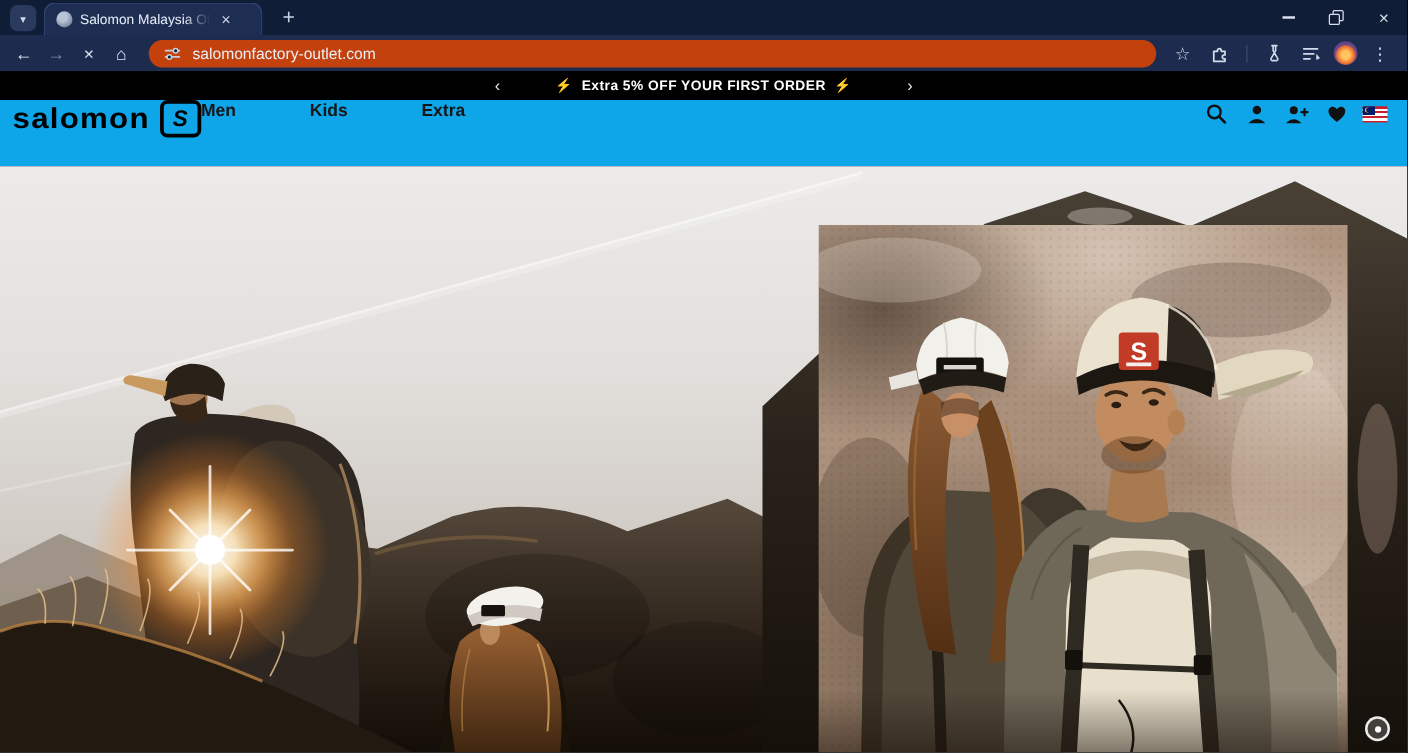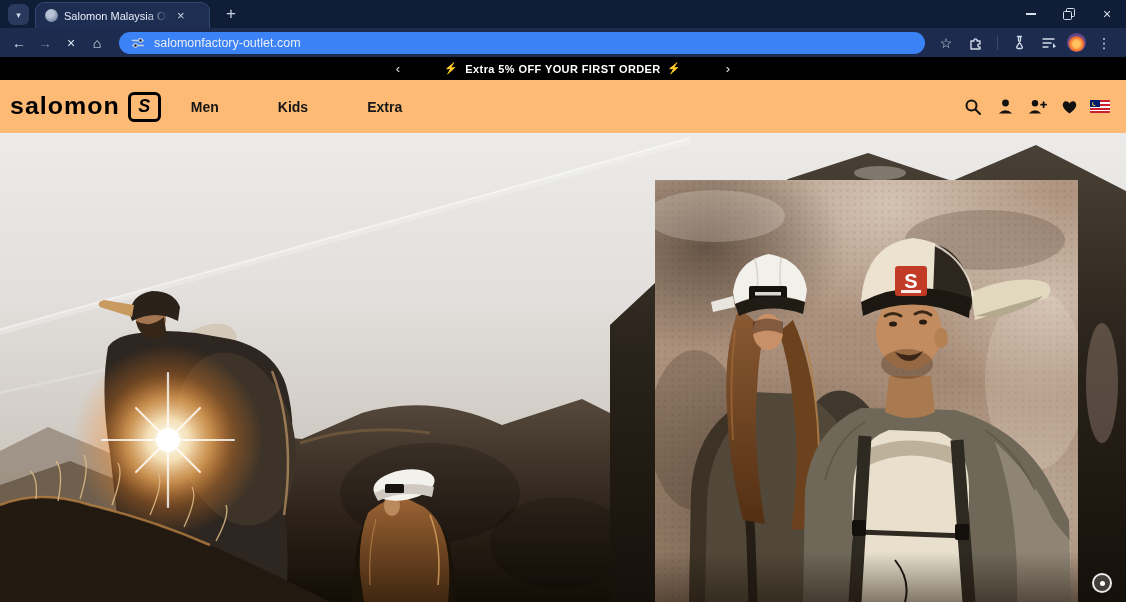--- a/index.html
+++ b/index.html
@@ -26,44 +26,44 @@
   .restore{position:relative;width:10px;height:10px;display:block;}
   .restore .rb{position:absolute;width:7px;height:7px;border:1.2px solid #d7dfeb;border-radius:1.5px;}
   .restore .back{right:-1px;top:-1px;}
   .restore .front{left:-1px;bottom:-1px;background:#101d37;}
   .win-close{font-size:14px;}
 
   .toolbar{height:29px;background:#1d2c4e;display:flex;align-items:center;padding:0 6px;}
   .nav-btn{width:26px;height:24px;display:flex;align-items:center;justify-content:center;
     color:#dde4f0;font-size:14px;border-radius:50%;cursor:pointer;flex:0 0 auto;}
   .nav-btn.fwd{color:#7786a0;}
-  .url-pill{flex:1;height:22px;background:#3b82f6;border-radius:12px;display:flex;align-items:center;
+  .url-pill{flex:1;height:22px;background:#c2410c;border-radius:12px;display:flex;align-items:center;
     gap:9px;padding:0 12px;margin:0 9px;cursor:text;}
   .url-text{color:#e9eef7;font-size:12.5px;}
   .tb-actions{display:flex;align-items:center;gap:6px;padding-right:4px;}
   .tb-icon{width:24px;height:24px;display:flex;align-items:center;justify-content:center;
     color:#d3dbe9;font-size:14px;cursor:pointer;flex:0 0 auto;}
   .tb-sep{width:1px;height:14px;background:#3a4a6b;margin:0 3px;}
   .avatar{width:19px;height:19px;border-radius:50%;cursor:pointer;
     background:radial-gradient(circle at 50% 58%,#ffc45e 0 22%,#f06c2c 48%,#6a4a8e 58%,#46355e 100%);}
   svg.ic{display:block;}
 
   
   .promo{height:23px;background:#000;color:#fff;display:flex;align-items:center;justify-content:center;gap:40px;}
   .promo-arrow{font-size:13px;line-height:1;cursor:pointer;padding:0 4px;color:#e8e8e8;}
   .promo-msg{display:flex;align-items:center;gap:7px;font-size:11px;font-weight:700;letter-spacing:.4px;}
   .bolt{font-size:11px;font-weight:400;}
 
   
-  .site-header{height:53px;background:#fdba74;display:flex;align-items:center;padding:0 10px;}
+  .site-header{height:53px;background:#0ea5e9;display:flex;align-items:flex-start;padding:0 10px;}
   .logo{display:flex;align-items:center;gap:8px;cursor:pointer;}
   .logo-word{font-size:25px;font-weight:700;letter-spacing:1px;color:#000;transform:scaleY(.92);}
   .logo-mark{width:27px;height:24px;border:3px solid #000;border-radius:6px;display:flex;
     align-items:center;justify-content:center;font-size:18px;font-weight:800;font-style:italic;color:#000;}
-  .main-nav{display:flex;gap:59px;margin-left:30px;}
+  .main-nav{display:flex;gap:59px;}
   .nav-link{font-size:14px;font-weight:700;color:#161616;cursor:pointer;}
   .header-icons{margin-left:auto;display:flex;align-items:center;gap:10px;padding-right:6px;}
   .h-icon{width:22px;height:22px;display:flex;align-items:center;justify-content:center;cursor:pointer;}
   .flag{width:20px;height:13px;position:relative;overflow:hidden;border-radius:1px;cursor:pointer;flex:0 0 auto;
     background:repeating-linear-gradient(180deg,#cc1f2d 0 1.9px,#ffffff 1.9px 3.8px);}
   .flag .canton{position:absolute;left:0;top:0;width:10px;height:7px;background:#001b69;}
   .flag .moon{position:absolute;left:2px;top:1.5px;width:4px;height:4px;border-radius:50%;background:#f7cf46;}
   .flag .moon-bite{position:absolute;left:3.4px;top:1.8px;width:3.4px;height:3.4px;border-radius:50%;background:#001b69;}
 
   

